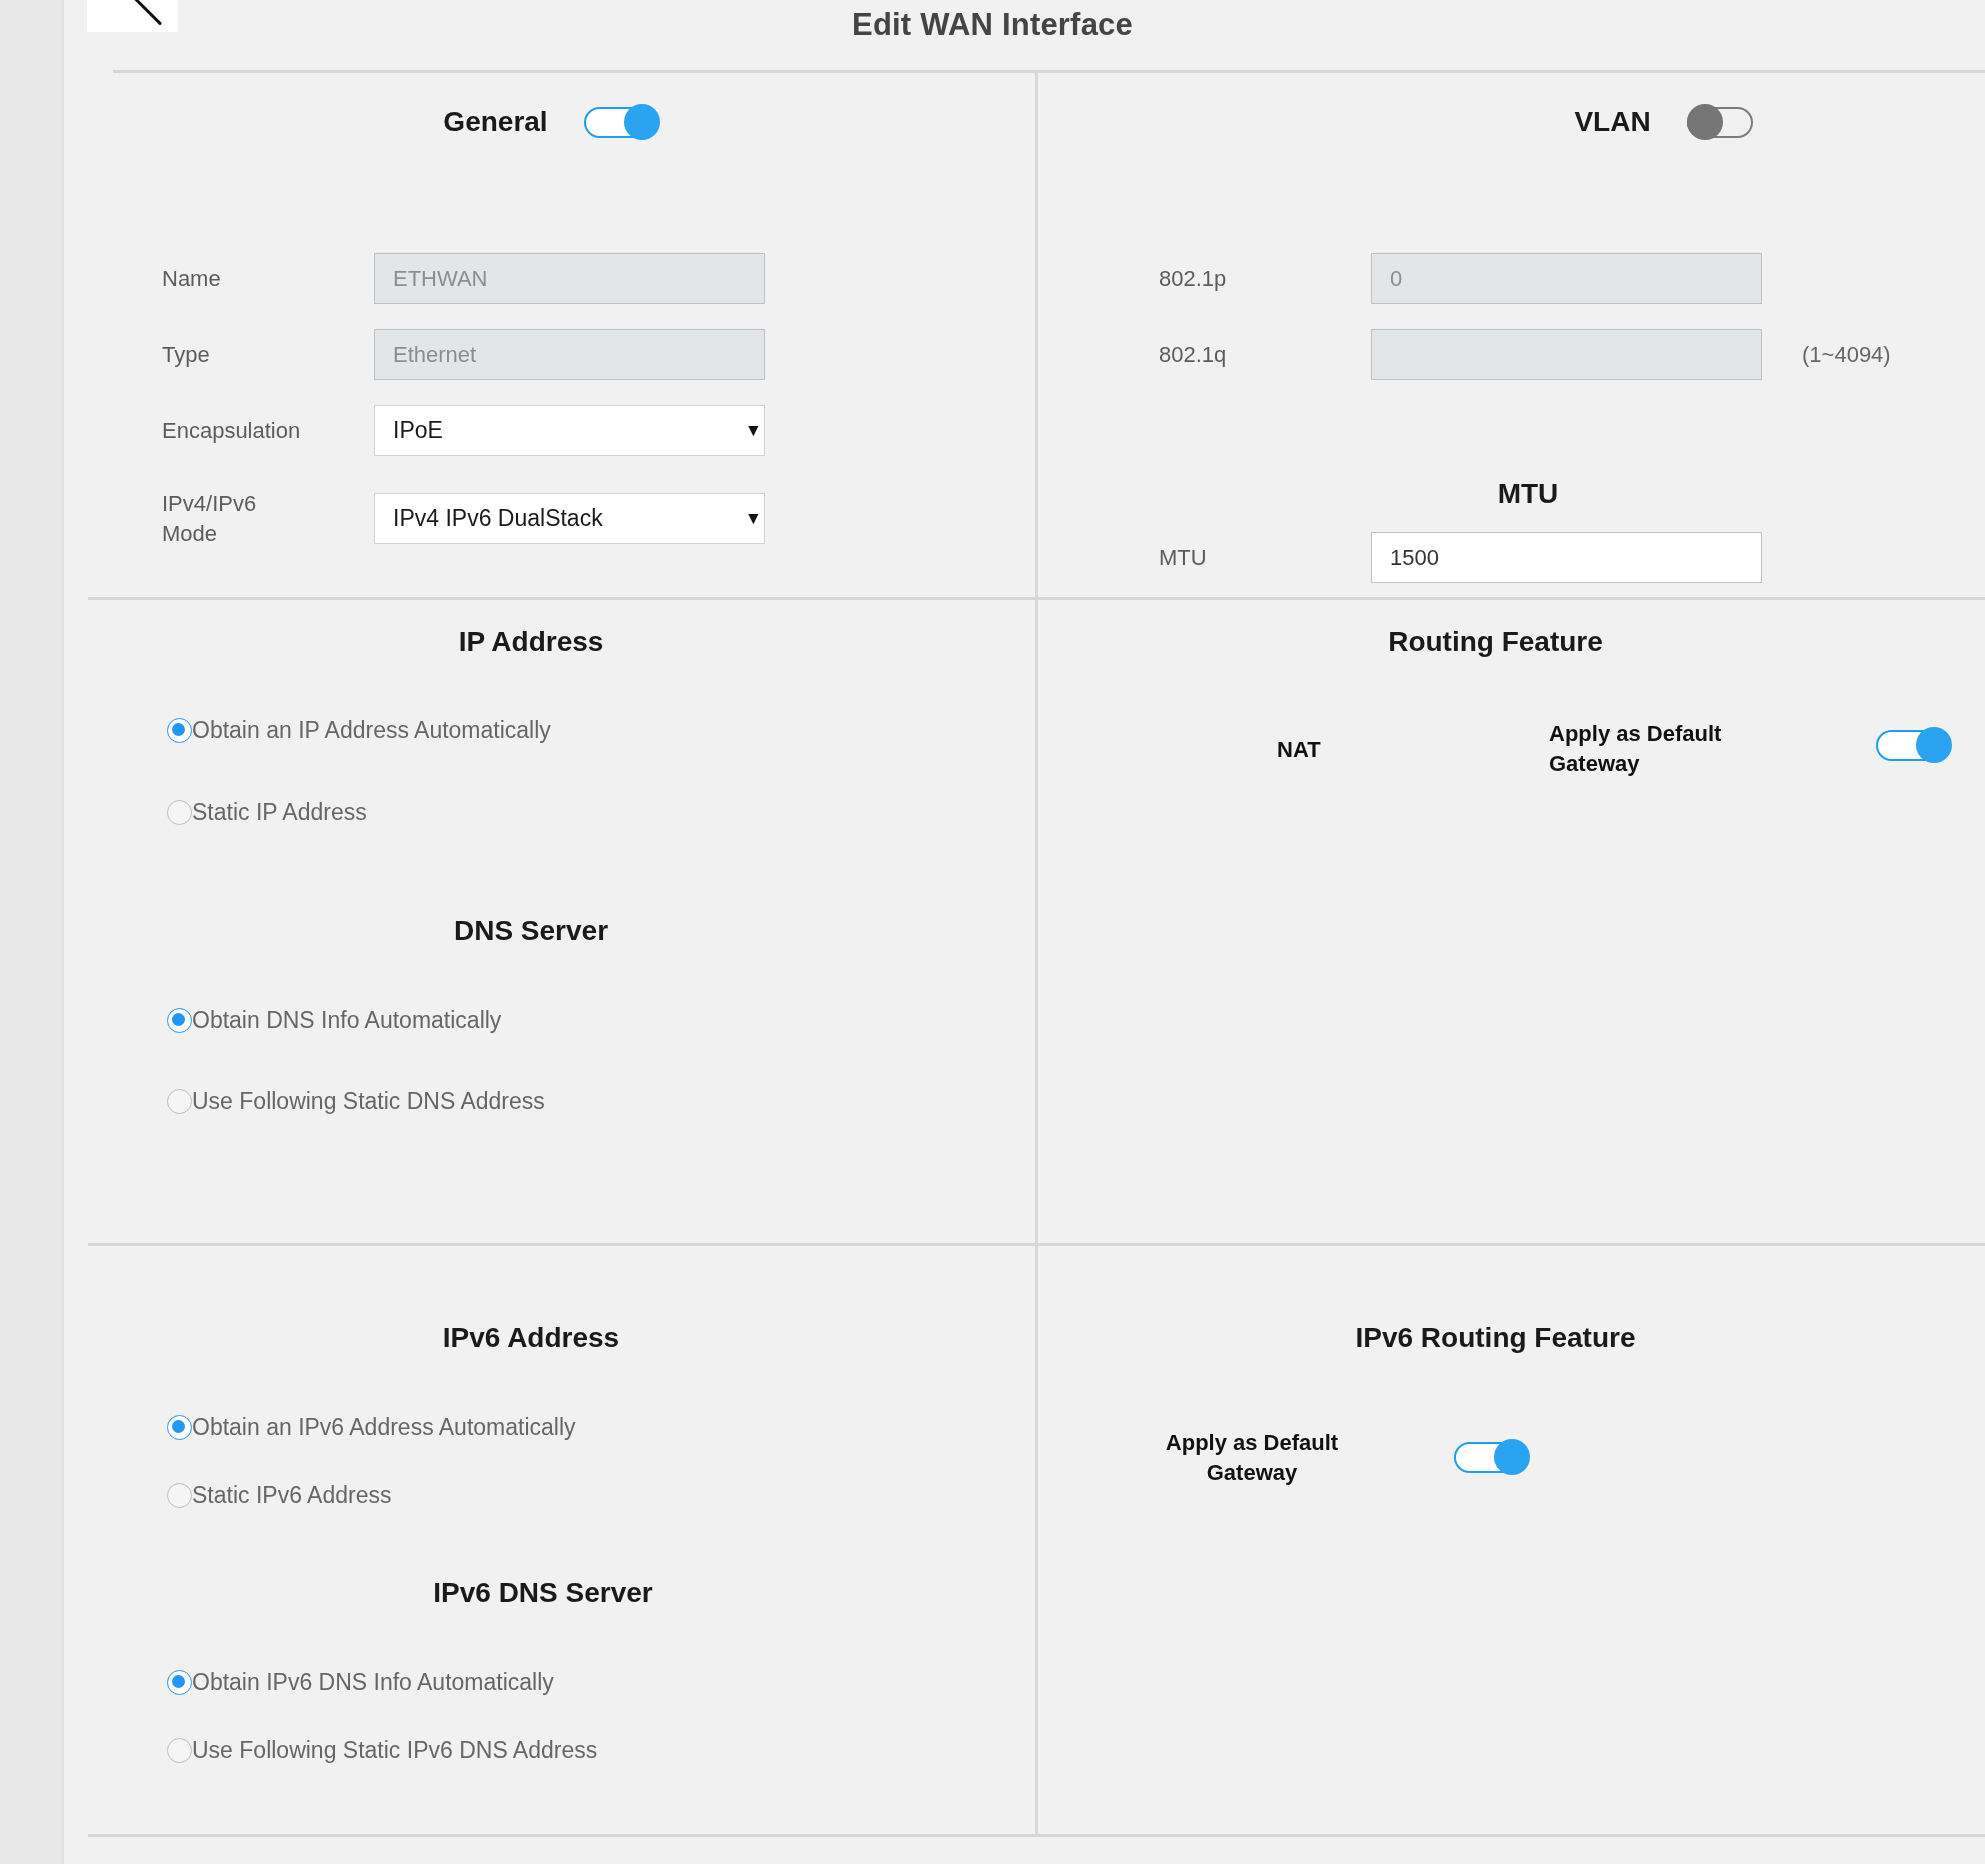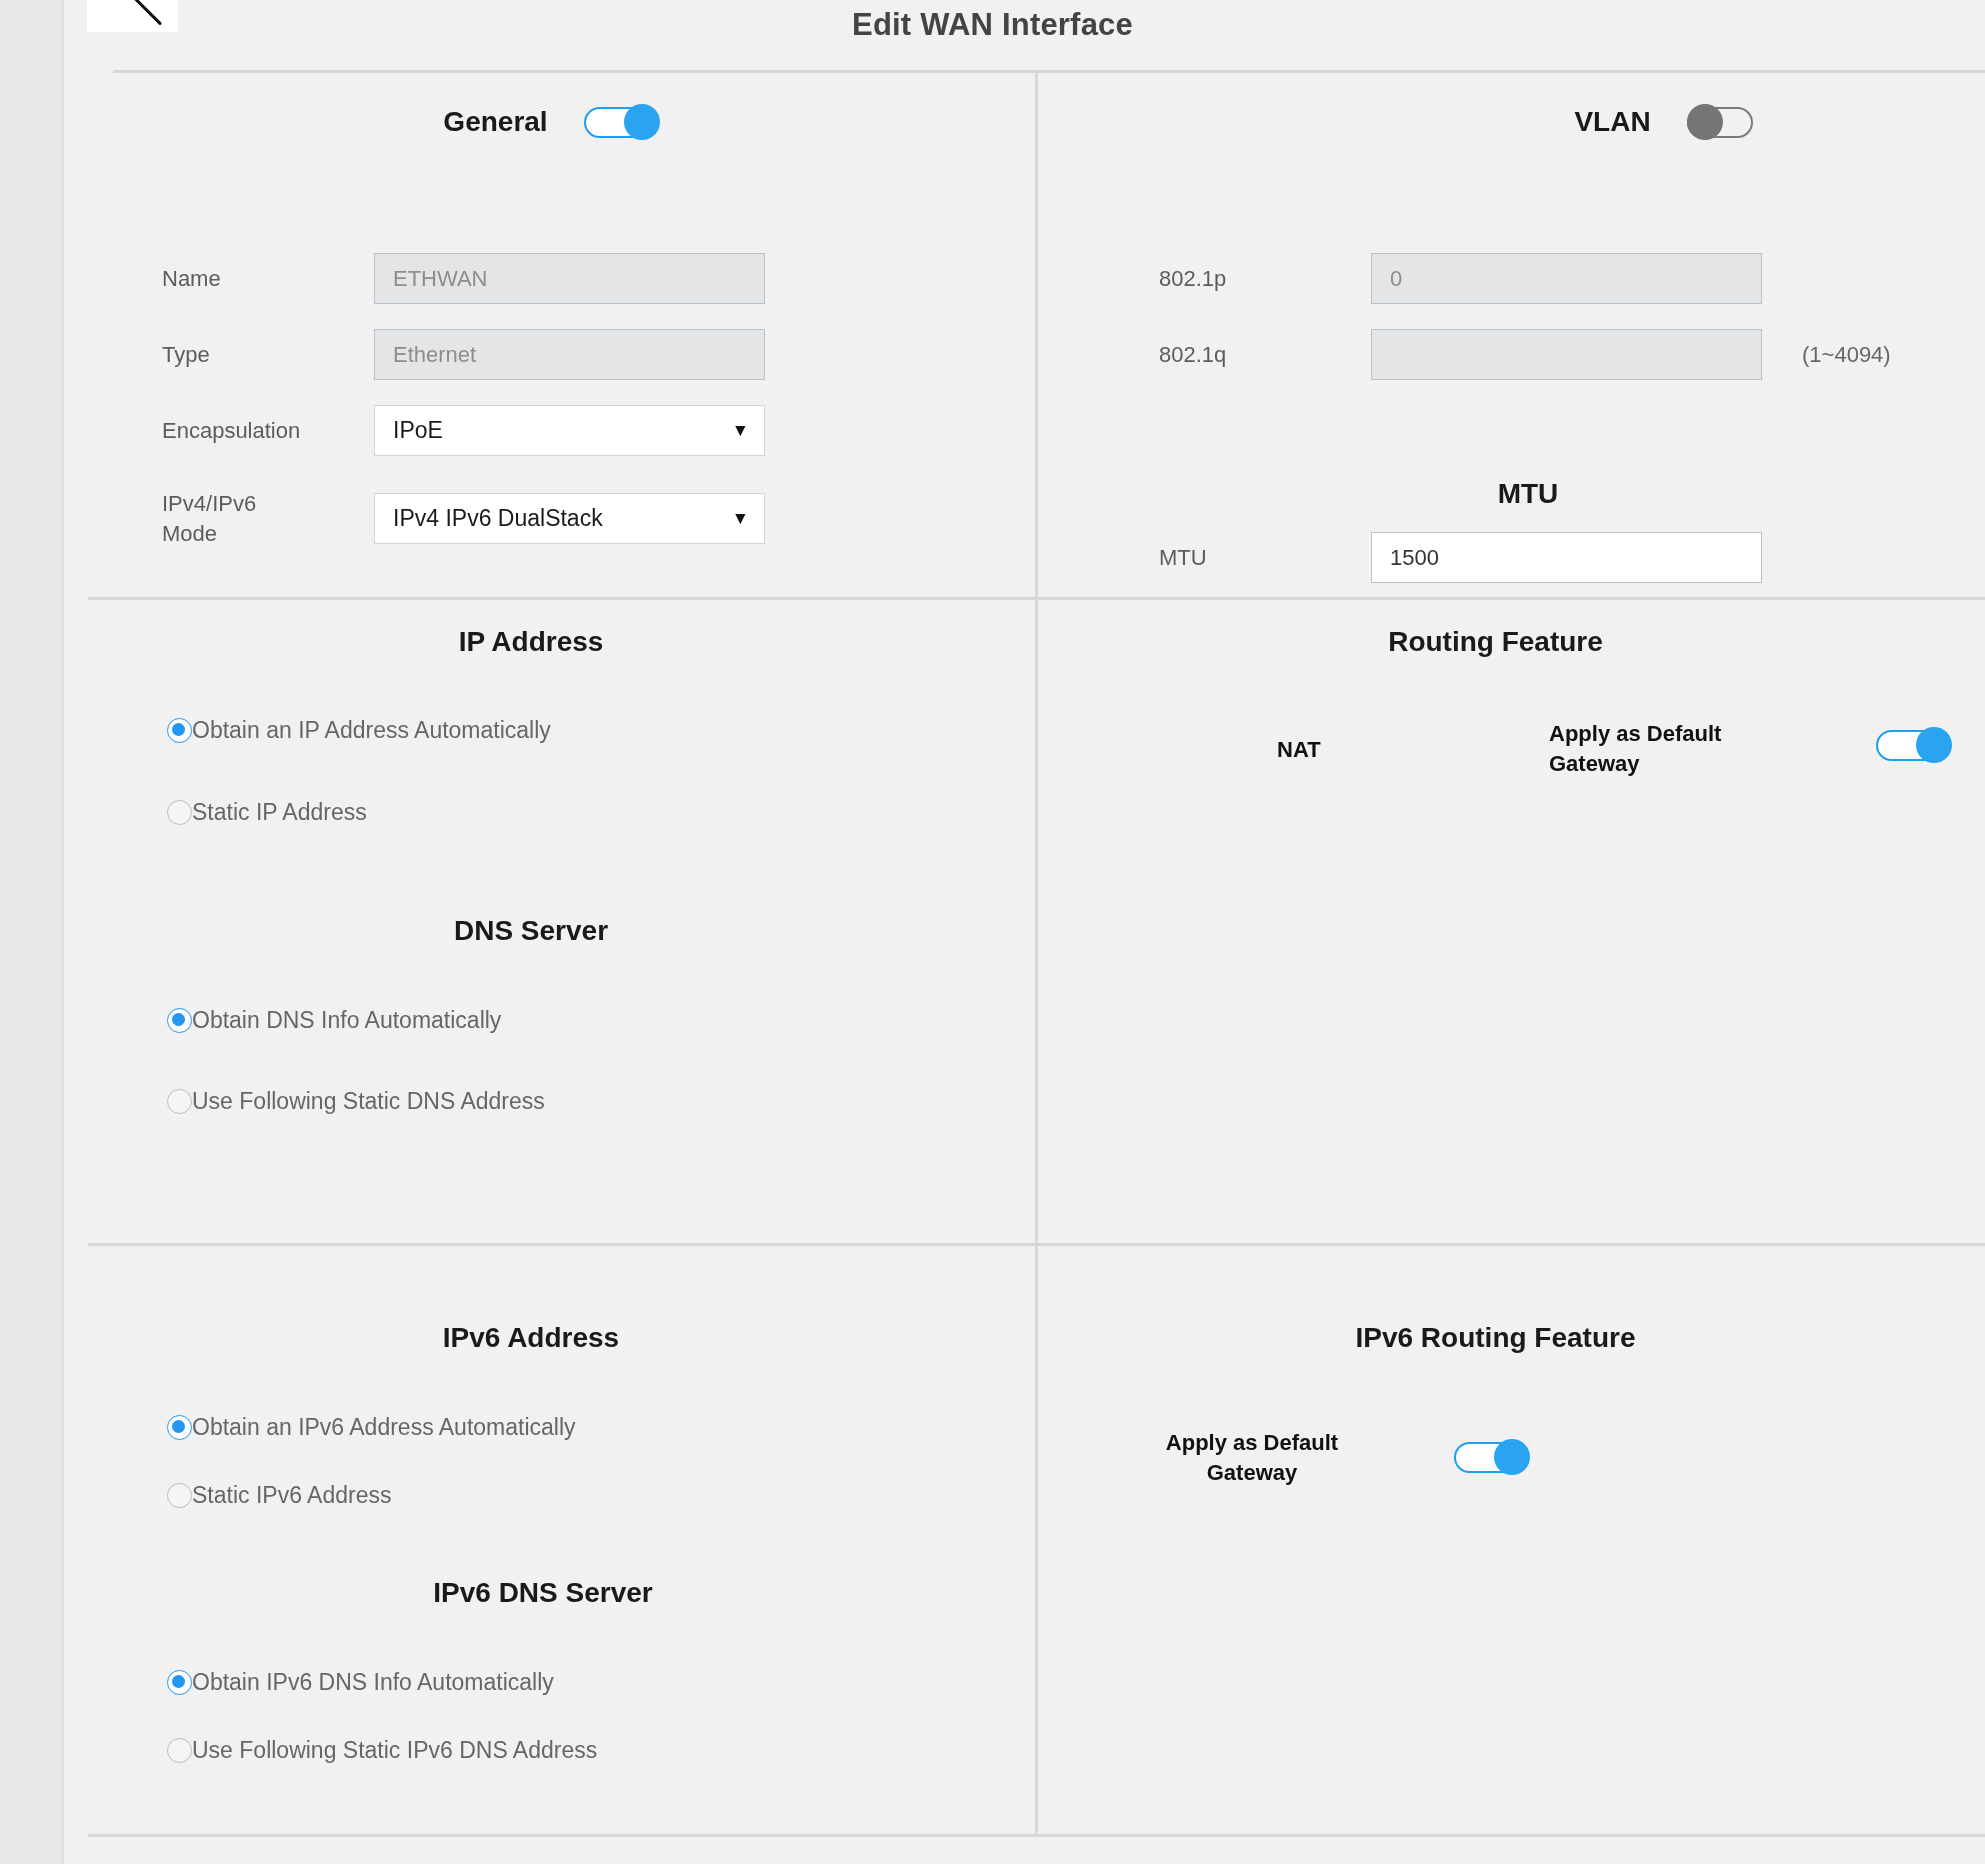--- a/index.html
+++ b/index.html
@@ -85,21 +85,21 @@
   .finput{
     height:51px; border:1.7px solid #b9c2cb;
     font-size:22px; color:#8d8d8d;
     display:flex; align-items:center; padding-left:18px;
     background:#e4e5e7;
   }
   .finput.enabled{ background:#ffffff; color:#333; }
   .fselect{
     height:51px; border:1.7px solid #cfd4d9; background:#fff;
     font-size:23px; color:#1a1a1a;
-    display:flex; align-items:center; padding:0 15px 0 18px;
+    display:flex; align-items:center; padding:0 2px 0 18px;
     justify-content:space-between;
   }
   .caret{ font-size:17.4px; color:#111; line-height:1; }
   .hint{ font-size:22px; color:#666; }
 
   
   .rrow{ display:flex; align-items:center; }
   .radio{
     width:25px; height:25px; border-radius:50%;
     border:1.7px solid #bdbdbd; background:#f5f5f5; flex:none;

